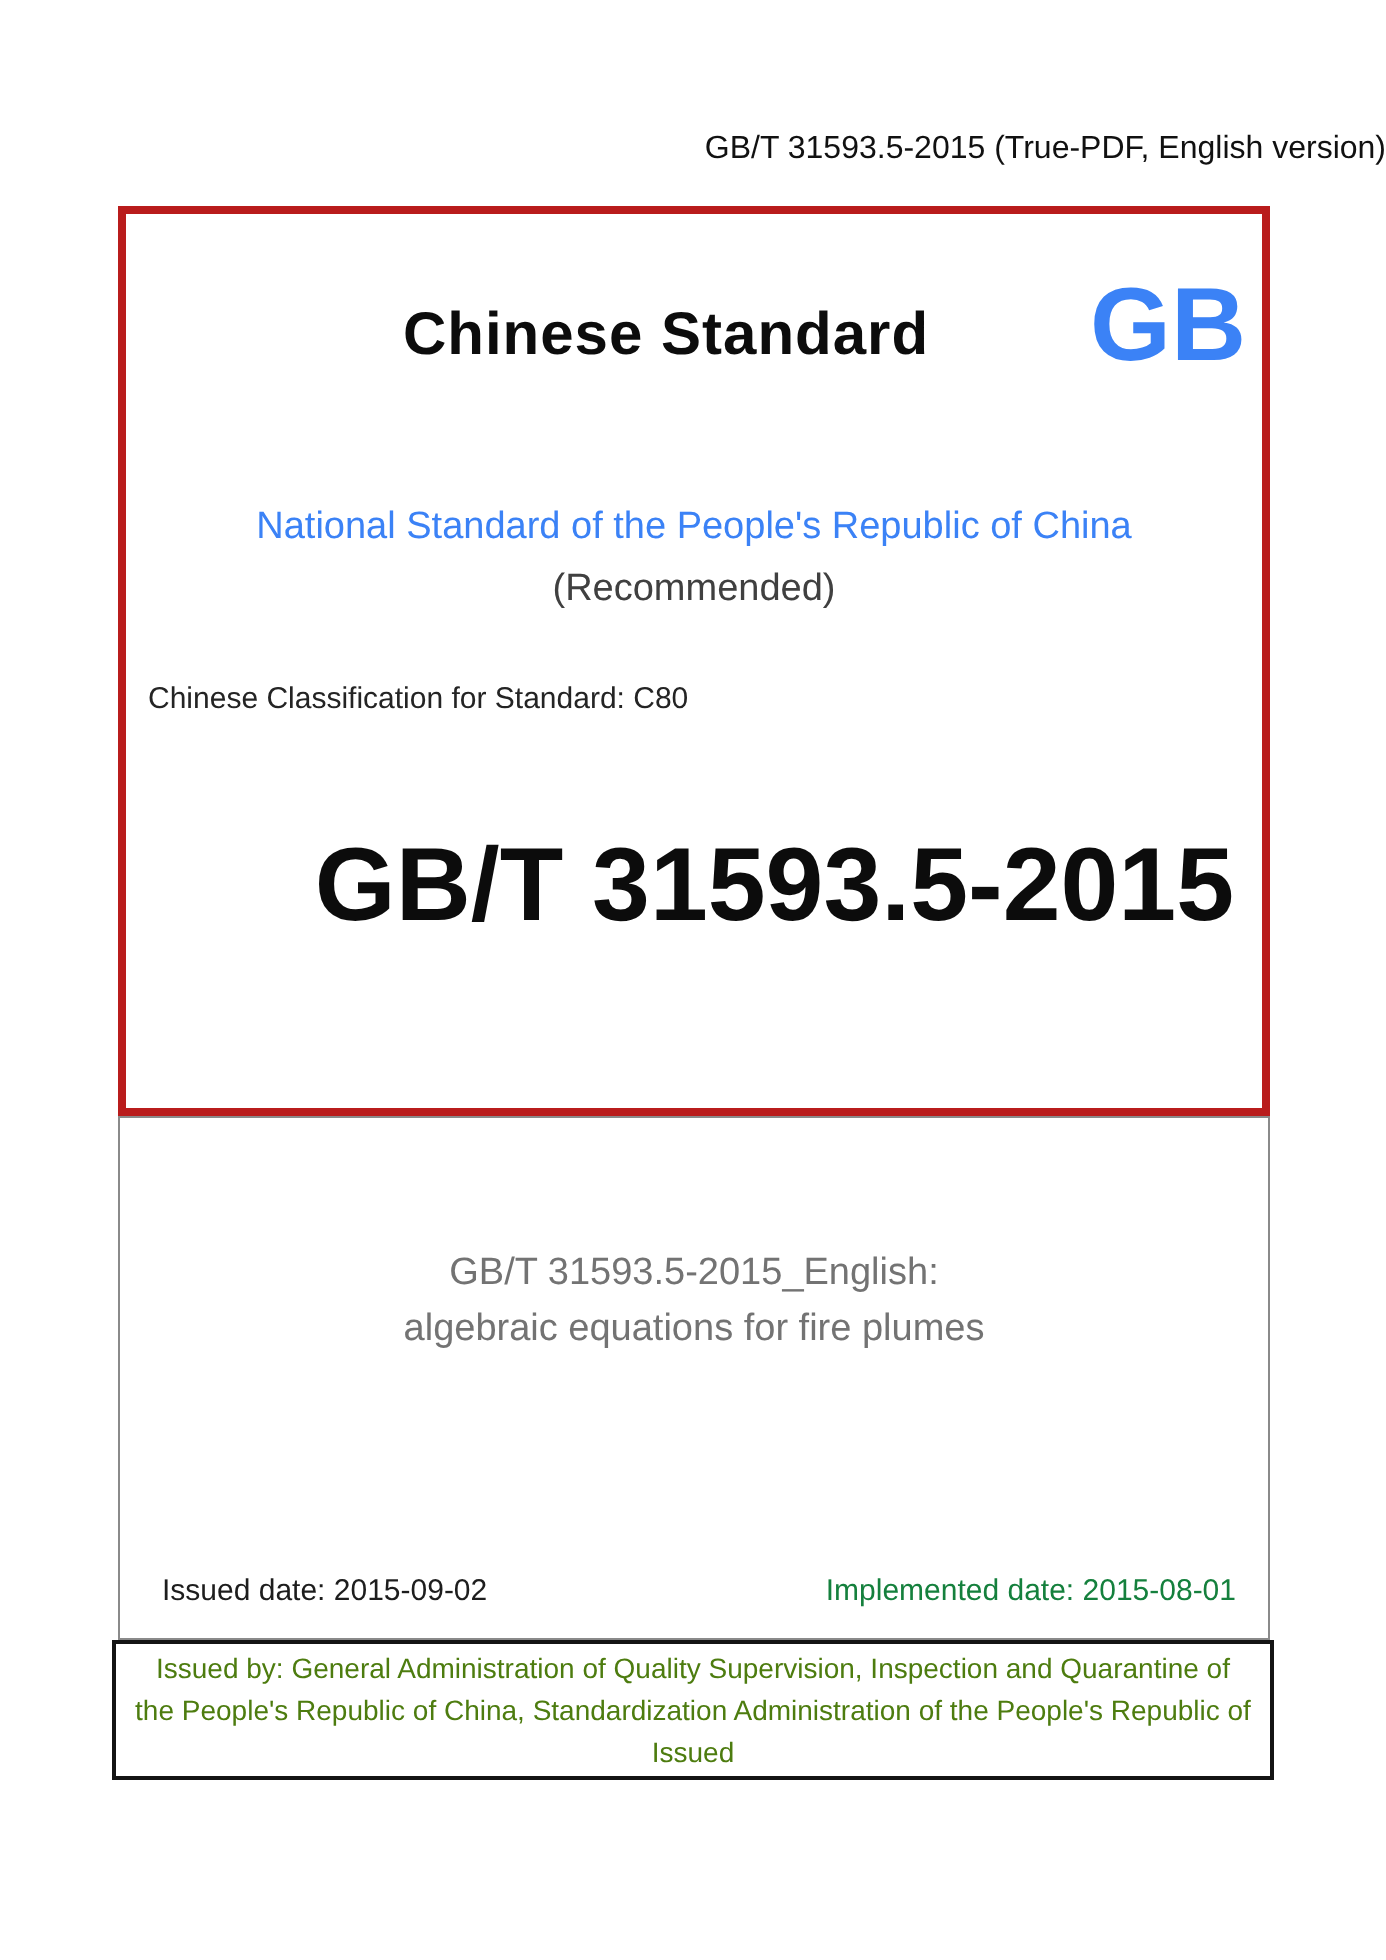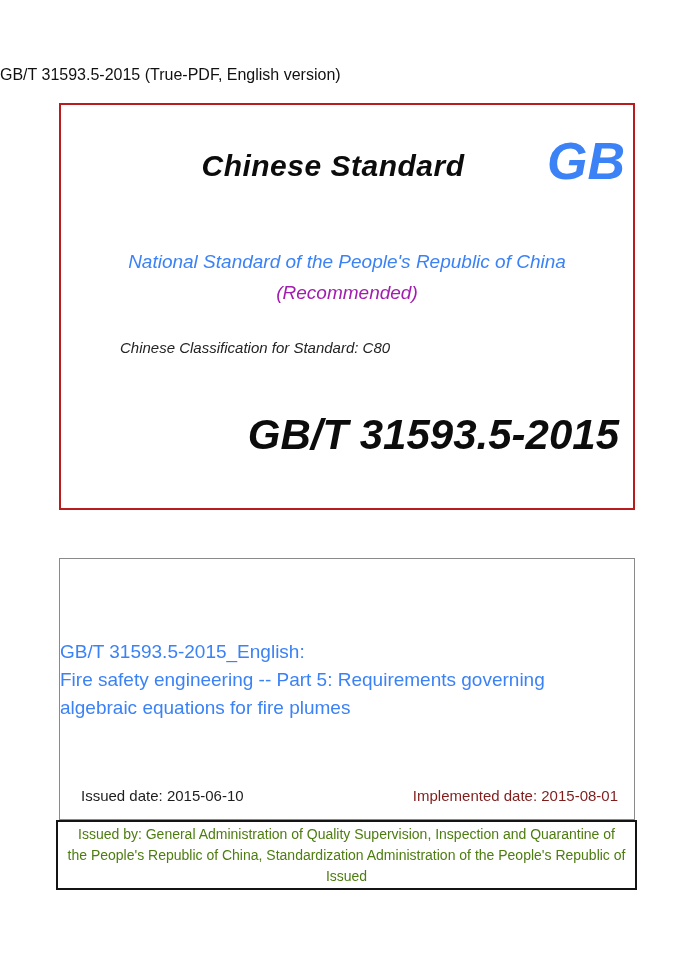--- a/index.html
+++ b/index.html
@@ -14,35 +14,34 @@
     background: #ffffff;
     font-family: "Liberation Sans", sans-serif;
     color: #222222;
     overflow: hidden;
   }
   .doc-header {
     position: absolute;
     top: 66px;
     left: 0;
     width: 100%;
-    text-align: left;
+    text-align: right;
     font-size: 16px;
     color: #111111;
   }
   
   .box1 {
     position: absolute;
     left: 59px;
     top: 103px;
     width: 576px;
-    height: 407px;
-    border: 2px solid #b91c1c;
+    height: 455px;
+    border: 4px solid #b91c1c;
     box-sizing: border-box;
     background: #ffffff;
-    font-style: italic;
   }
   .brand-title {
     position: absolute;
     top: 44px;
     left: 0;
     right: 28px;
     text-align: center;
     font-size: 30px;
     font-weight: bold;
     color: #0c0c0c;
@@ -66,73 +65,73 @@
     font-size: 19px;
     color: #3b82f6;
   }
   .national-line2 {
     position: absolute;
     top: 177px;
     left: 0;
     width: 100%;
     text-align: center;
     font-size: 19px;
-    color: #a21caf;
+    color: #404040;
   }
   .classification {
     position: absolute;
     top: 234px;
     left: 11px;
     font-size: 15px;
     color: #242424;
-    margin-left: 48px;
   }
   .standard-number {
     position: absolute;
     top: 306px;
     right: 14px;
-    font-size: 42px;
+    font-size: 52px;
     font-weight: bold;
     color: #0c0c0c;
     white-space: nowrap;
   }
   
   .box2 {
     position: absolute;
     left: 59px;
     top: 558px;
     width: 576px;
     height: 262px;
     border: 1px solid #8a8a8a;
     box-sizing: border-box;
     background: #ffffff;
   }
   .title-block {
     position: absolute;
-    top: 79px;
+    top: 64px;
     left: 0;
     width: 100%;
+    text-align: center;
     font-size: 19px;
     line-height: 28px;
-    color: #3b82f6;
+    color: #737373;
   }
   .title-line { white-space: nowrap; }
   .date-issued {
     position: absolute;
     top: 228px;
     left: 21px;
     font-size: 15px;
     color: #1d1d1d;
   }
   .date-implemented {
     position: absolute;
     top: 228px;
     right: 16px;
     font-size: 15px;
-    color: #7f1d1d;
+    color: #15803d;
   }
   
   .box3 {
     position: absolute;
     left: 56px;
     top: 820px;
     width: 581px;
     height: 70px;
     border: 2px solid #141414;
     box-sizing: border-box;
@@ -174,24 +173,23 @@
     <div class="gb-logo">GB</div>
     <div class="national-line1">National Standard of the People's Republic of China</div>
     <div class="national-line2">(Recommended)</div>
     <div class="classification">Chinese Classification for Standard: C80</div>
     <div class="standard-number">GB/T 31593.5-2015</div>
   </div>
 
   <div class="box2">
     <div class="title-block">
       <div class="title-line">GB/T 31593.5-2015_English:</div>
-      <div class="title-line">Fire safety engineering -- Part 5: Requirements governing</div>
       <div class="title-line">algebraic equations for fire plumes</div>
     </div>
-    <div class="date-issued">Issued date: 2015-06-10</div>
+    <div class="date-issued">Issued date: 2015-09-02</div>
     <div class="date-implemented">Implemented date: 2015-08-01</div>
   </div>
 
   <div class="box3">
     <div class="issued-by-line">Issued by: General Administration of Quality Supervision, Inspection and Quarantine of</div>
     <div class="issued-by-line">the People's Republic of China, Standardization Administration of the People's Republic of</div>
     <div class="issued-by-line">Issued</div>
   </div>
 
 

